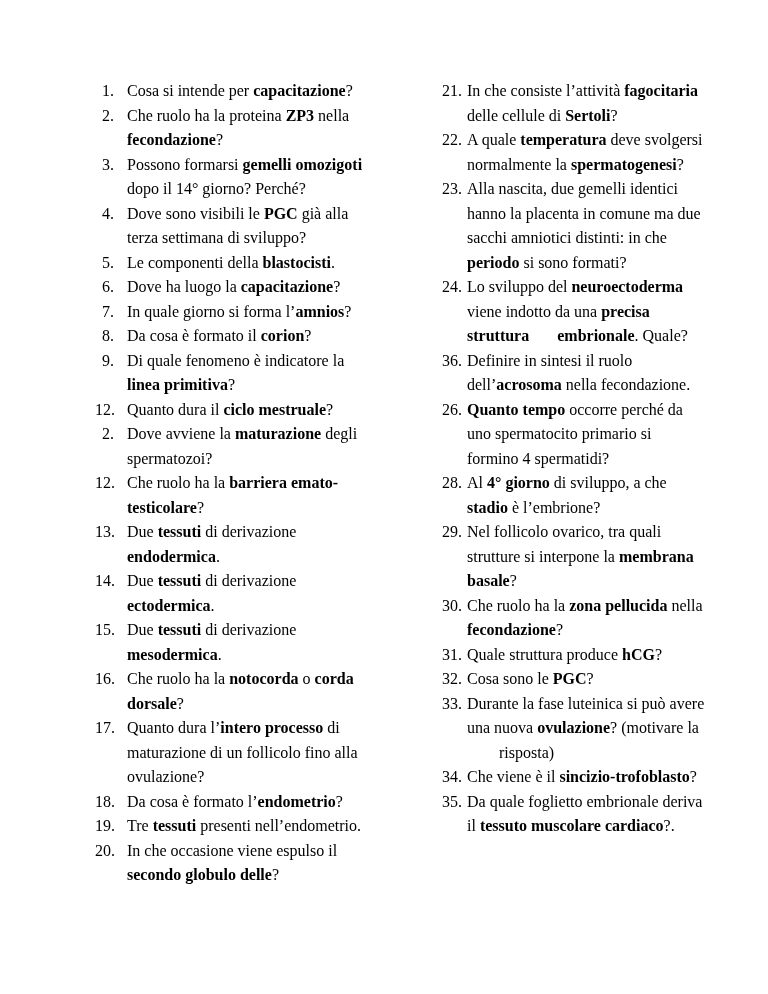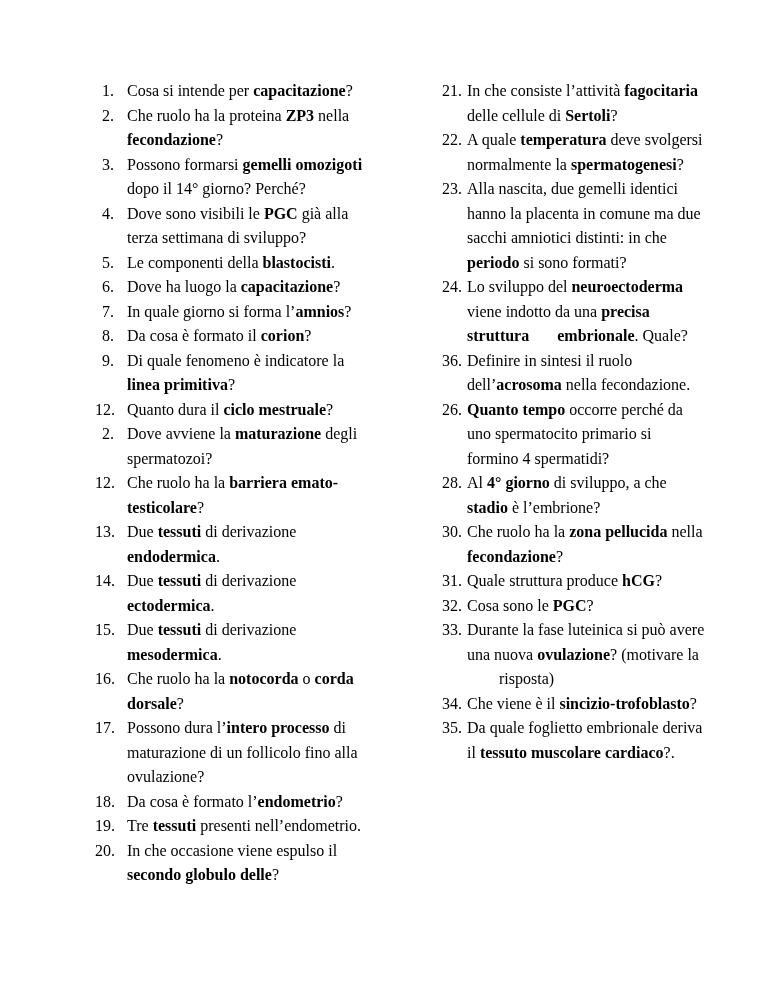--- a/index.html
+++ b/index.html
@@ -46,33 +46,35 @@
   <div class="column column-left" id="col-left"><div class="q"><span class="q-num">1.</span><span class="q-text"><span>Cosa si intende per </span><span class="b">capacitazione</span><span>?</span></span></div><div class="q"><span class="q-num">2.</span><span class="q-text"><span>Che ruolo ha la proteina </span><span class="b">ZP3</span><span> nella
 </span><span class="b">fecondazione</span><span>?</span></span></div><div class="q"><span class="q-num">3.</span><span class="q-text"><span>Possono formarsi </span><span class="b">gemelli omozigoti</span><span>
 dopo il 14° giorno? Perché?</span></span></div><div class="q"><span class="q-num">4.</span><span class="q-text"><span>Dove sono visibili le </span><span class="b">PGC</span><span> già alla
 terza settimana di sviluppo?</span></span></div><div class="q"><span class="q-num">5.</span><span class="q-text"><span>Le componenti della </span><span class="b">blastocisti</span><span>.</span></span></div><div class="q"><span class="q-num">6.</span><span class="q-text"><span>Dove ha luogo la </span><span class="b">capacitazione</span><span>?</span></span></div><div class="q"><span class="q-num">7.</span><span class="q-text"><span>In quale giorno si forma l’</span><span class="b">amnios</span><span>?</span></span></div><div class="q"><span class="q-num">8.</span><span class="q-text"><span>Da cosa è formato il </span><span class="b">corion</span><span>?</span></span></div><div class="q"><span class="q-num">9.</span><span class="q-text"><span>Di quale fenomeno è indicatore la
 </span><span class="b">linea primitiva</span><span>?</span></span></div><div class="q"><span class="q-num">12.</span><span class="q-text"><span>Quanto dura il </span><span class="b">ciclo mestruale</span><span>?</span></span></div><div class="q"><span class="q-num">2.</span><span class="q-text"><span>Dove avviene la </span><span class="b">maturazione</span><span> degli
 spermatozoi?</span></span></div><div class="q"><span class="q-num">12.</span><span class="q-text"><span>Che ruolo ha la </span><span class="b">barriera emato-
 testicolare</span><span>?</span></span></div><div class="q"><span class="q-num">13.</span><span class="q-text"><span>Due </span><span class="b">tessuti</span><span> di derivazione
 </span><span class="b">endodermica</span><span>.</span></span></div><div class="q"><span class="q-num">14.</span><span class="q-text"><span>Due </span><span class="b">tessuti</span><span> di derivazione
 </span><span class="b">ectodermica</span><span>.</span></span></div><div class="q"><span class="q-num">15.</span><span class="q-text"><span>Due </span><span class="b">tessuti</span><span> di derivazione
 </span><span class="b">mesodermica</span><span>.</span></span></div><div class="q"><span class="q-num">16.</span><span class="q-text"><span>Che ruolo ha la </span><span class="b">notocorda</span><span> o </span><span class="b">corda
-dorsale</span><span>?</span></span></div><div class="q"><span class="q-num">17.</span><span class="q-text"><span>Possono dura l’</span><span class="b">intero processo</span><span> di
+dorsale</span><span>?</span></span></div><div class="q"><span class="q-num">17.</span><span class="q-text"><span>Quanto dura l’</span><span class="b">intero processo</span><span> di
 maturazione di un follicolo fino alla
 ovulazione?</span></span></div><div class="q"><span class="q-num">18.</span><span class="q-text"><span>Da cosa è formato l’</span><span class="b">endometrio</span><span>?</span></span></div><div class="q"><span class="q-num">19.</span><span class="q-text"><span>Tre </span><span class="b">tessuti</span><span> presenti nell’endometrio.</span></span></div><div class="q"><span class="q-num">20.</span><span class="q-text"><span>In che occasione viene espulso il
 </span><span class="b">secondo globulo delle</span><span>?</span></span></div></div>
   <div class="column column-right" id="col-right"><div class="q"><span class="q-num">21.</span><span class="q-text"><span>In che consiste l’attività </span><span class="b">fagocitaria</span><span>
 delle cellule di </span><span class="b">Sertoli</span><span>?</span></span></div><div class="q"><span class="q-num">22.</span><span class="q-text"><span>A quale </span><span class="b">temperatura</span><span> deve svolgersi
 normalmente la </span><span class="b">spermatogenesi</span><span>?</span></span></div><div class="q"><span class="q-num">23.</span><span class="q-text"><span>Alla nascita, due gemelli identici
 hanno la placenta in comune ma due
 sacchi amniotici distinti: in che
 </span><span class="b">periodo</span><span> si sono formati?</span></span></div><div class="q"><span class="q-num">24.</span><span class="q-text"><span>Lo sviluppo del </span><span class="b">neuroectoderma</span><span>
 viene indotto da una </span><span class="b">precisa
 struttura       embrionale</span><span>. Quale?</span></span></div><div class="q"><span class="q-num">36.</span><span class="q-text"><span>Definire in sintesi il ruolo
 dell’</span><span class="b">acrosoma</span><span> nella fecondazione.</span></span></div><div class="q"><span class="q-num">26.</span><span class="q-text"><span class="b">Quanto tempo</span><span> occorre perché da
 uno spermatocito primario si
 formino 4 spermatidi?</span></span></div><div class="q"><span class="q-num">28.</span><span class="q-text"><span>Al </span><span class="b">4° giorno</span><span> di sviluppo, a che
-</span><span class="b">stadio</span><span> è l’embrione?</span></span></div><div class="q"><span class="q-num">30.</span><span class="q-text"><span>Che ruolo ha la </span><span class="b">zona pellucida</span><span> nella
+</span><span class="b">stadio</span><span> è l’embrione?</span></span></div><div class="q"><span class="q-num">29.</span><span class="q-text"><span>Nel follicolo ovarico, tra quali
+strutture si interpone la </span><span class="b">membrana
+basale</span><span>?</span></span></div><div class="q"><span class="q-num">30.</span><span class="q-text"><span>Che ruolo ha la </span><span class="b">zona pellucida</span><span> nella
 </span><span class="b">fecondazione</span><span>?</span></span></div><div class="q"><span class="q-num">31.</span><span class="q-text"><span>Quale struttura produce </span><span class="b">hCG</span><span>?</span></span></div><div class="q"><span class="q-num">32.</span><span class="q-text"><span>Cosa sono le </span><span class="b">PGC</span><span>?</span></span></div><div class="q"><span class="q-num">33.</span><span class="q-text"><span>Durante la fase luteinica si può avere
 una nuova </span><span class="b">ovulazione</span><span>? (motivare la
         risposta)</span></span></div><div class="q"><span class="q-num">34.</span><span class="q-text"><span>Che viene è il </span><span class="b">sincizio-trofoblasto</span><span>?</span></span></div><div class="q"><span class="q-num">35.</span><span class="q-text"><span>Da quale foglietto embrionale deriva
 il </span><span class="b">tessuto muscolare cardiaco</span><span>?.</span></span></div></div>
 </div>
 
 </body></html>

